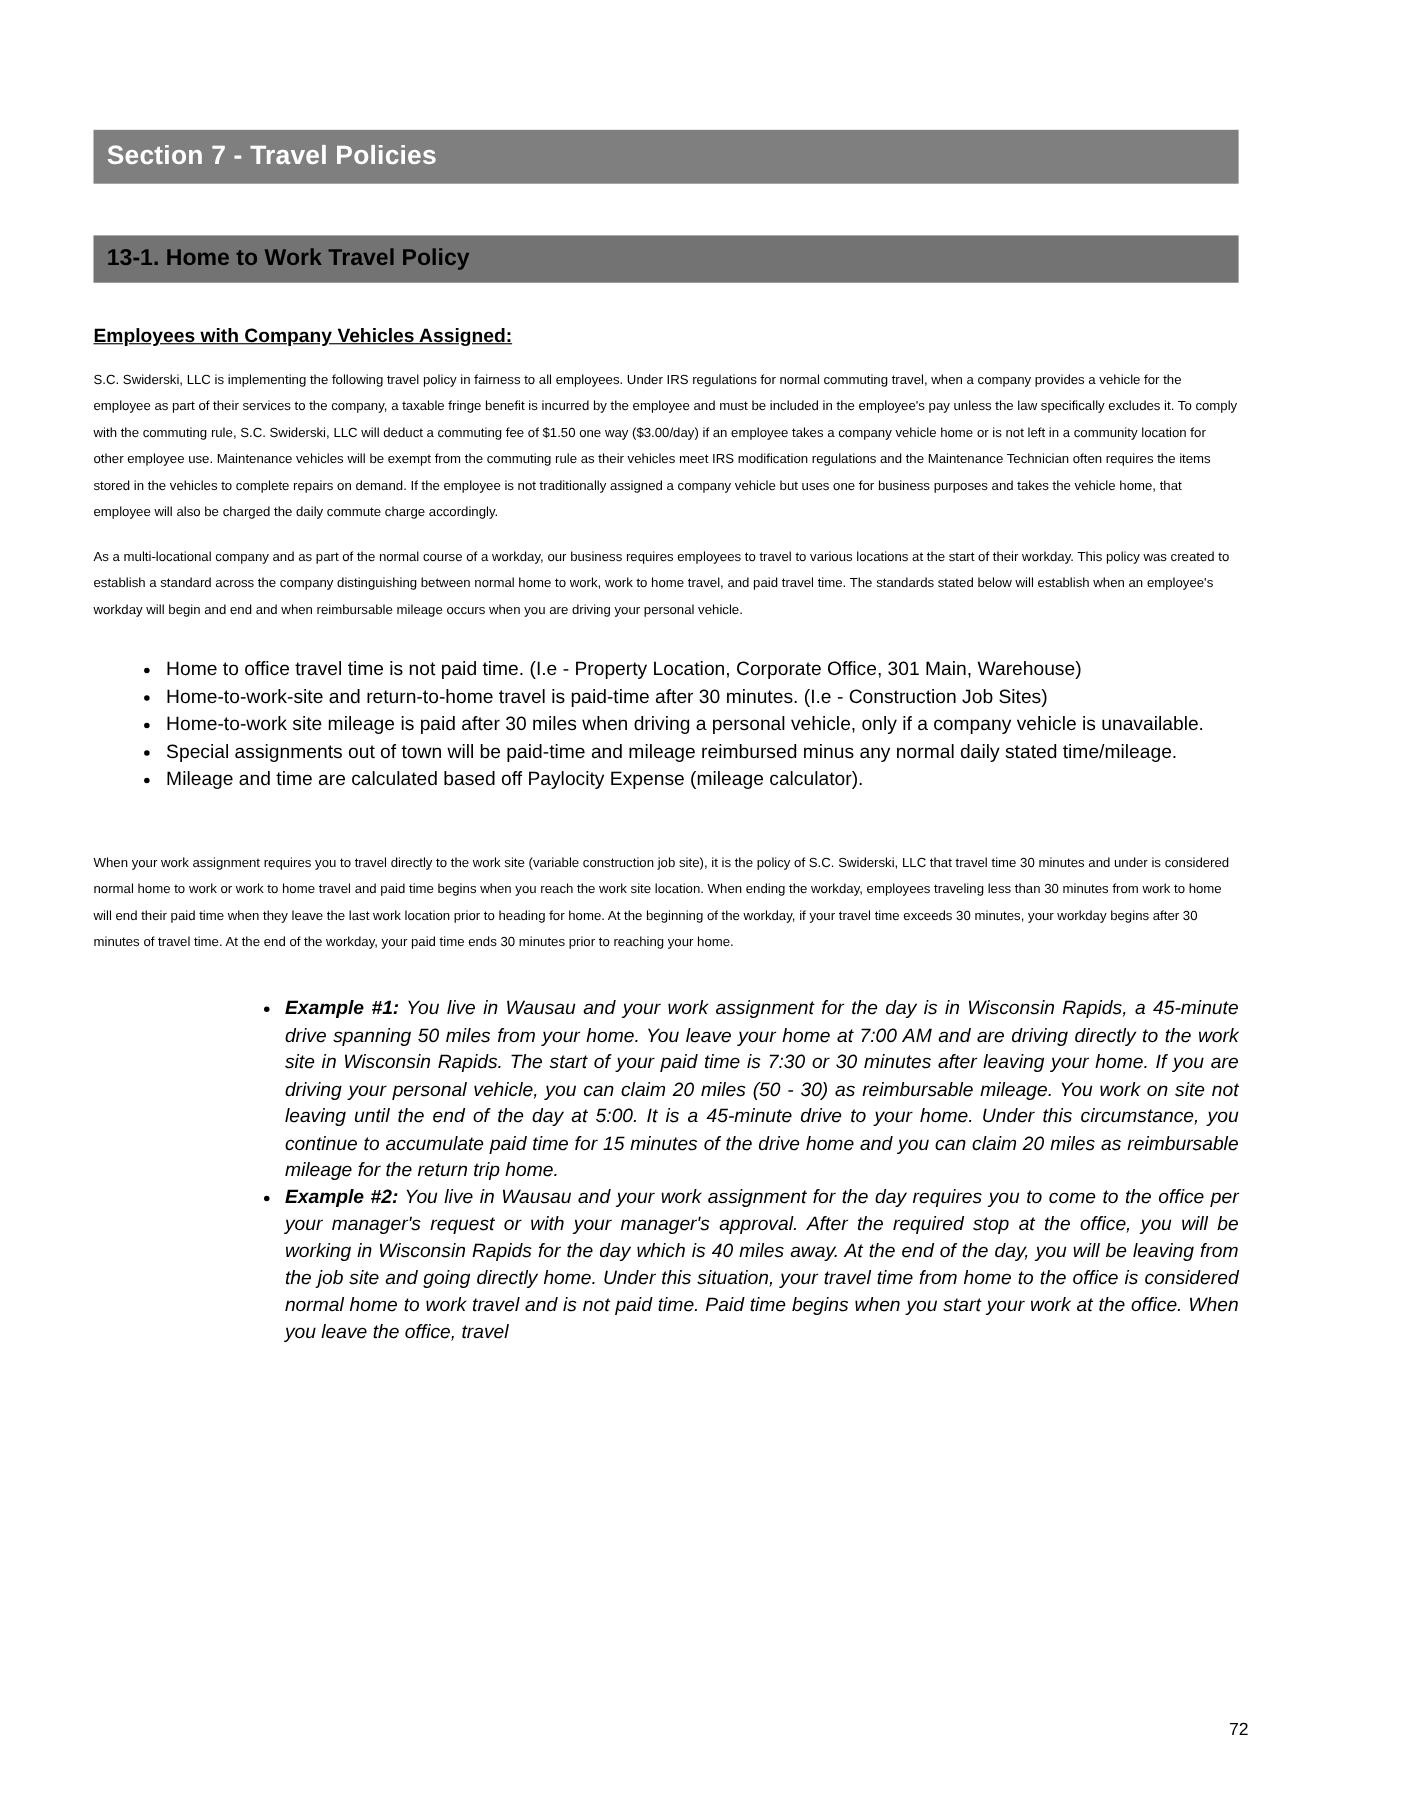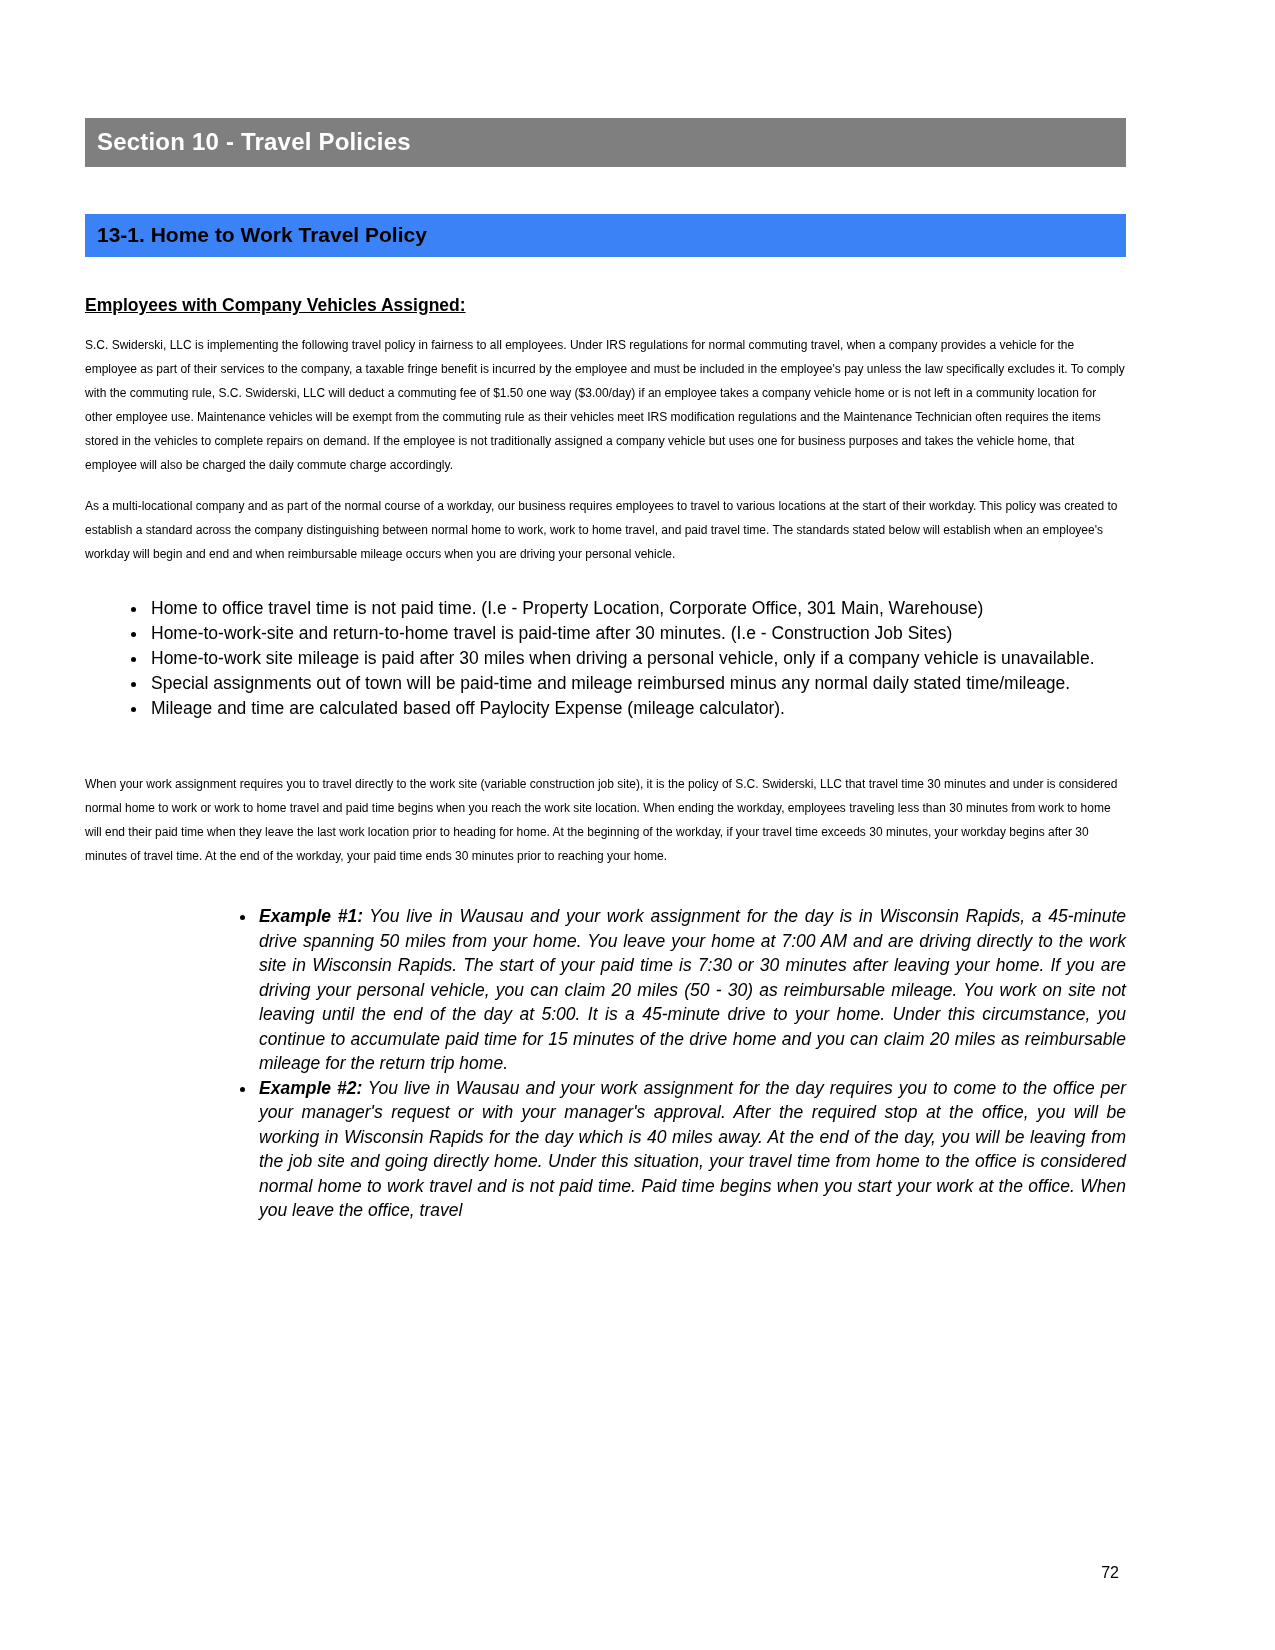--- a/index.html
+++ b/index.html
@@ -74,35 +74,35 @@
   ul.example-bullets li {
     padding-left: 2px;
     text-align: justify;
   }
   .example-label {
     font-weight: bold;
     margin-top: 16px;
   }
   .page-number {
     position: absolute;
-    right: 156px;
+    right: 140px;
     bottom: 68px;
     font-size: 16px;
     color: #000000;
   }
 </style>
 </head>
 <body>
 
 <div class="page">
   <div class="content">
 
-    <div class="section-bar" style="background: rgb(127, 127, 127); color: rgb(255, 255, 255);">Section 10 - Travel Policies</div>
+    <div class="section-bar" style="background: rgb(127, 127, 127); color: rgb(255, 255, 255);">Section 7 - Travel Policies</div>
 
-    <div class="policy-bar" style="background: #3b82f6; color: rgb(0, 0, 0);">13-1. Home to Work Travel Policy</div>
+    <div class="policy-bar" style="background: #737373; color: rgb(0, 0, 0);">13-1. Home to Work Travel Policy</div>
 
     <h3 class="sub-heading">Employees with Company Vehicles Assigned:</h3>
 
     <p class="para">S.C. Swiderski, LLC is implementing the following travel policy in fairness to all employees. Under IRS regulations for normal commuting travel, when a company provides a vehicle for the employee as part of their services to the company, a taxable fringe benefit is incurred by the employee and must be included in the employee's pay unless the law specifically excludes it. To comply with the commuting rule, S.C. Swiderski, LLC will deduct a commuting fee of $1.50 one way ($3.00/day) if an employee takes a company vehicle home or is not left in a community location for other employee use. Maintenance vehicles will be exempt from the commuting rule as their vehicles meet IRS modification regulations and the Maintenance Technician often requires the items stored in the vehicles to complete repairs on demand. If the employee is not traditionally assigned a company vehicle but uses one for business purposes and takes the vehicle home, that employee will also be charged the daily commute charge accordingly.</p>
 
 
     <p class="para">As a multi-locational company and as part of the normal course of a workday, our business requires employees to travel to various locations at the start of their workday. This policy was created to establish a standard across the company distinguishing between normal home to work, work to home travel, and paid travel time. The standards stated below will establish when an employee's workday will begin and end and when reimbursable mileage occurs when you are driving your personal vehicle.</p>
 
     <ul class="policy-bullets">
       <li>Home to office travel time is not paid time. (I.e - Property Location, Corporate Office, 301 Main, Warehouse)</li>

